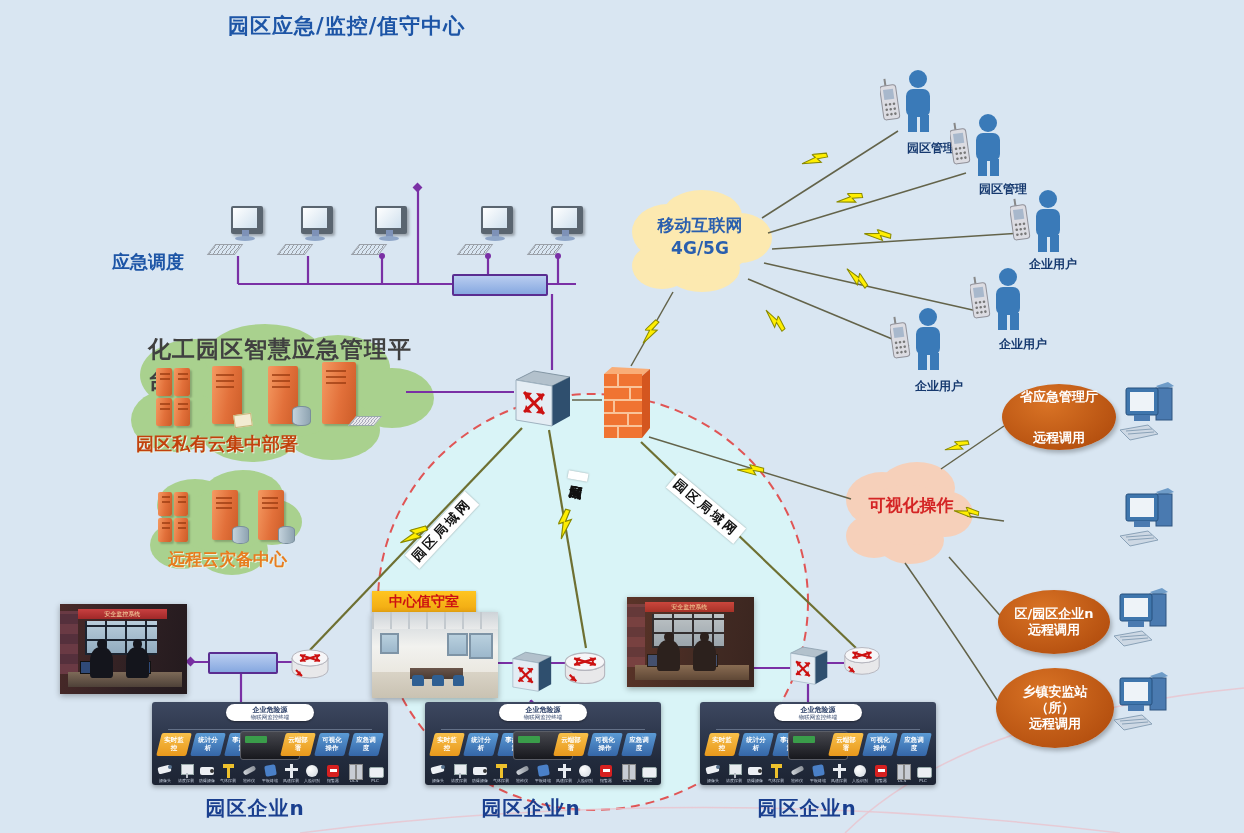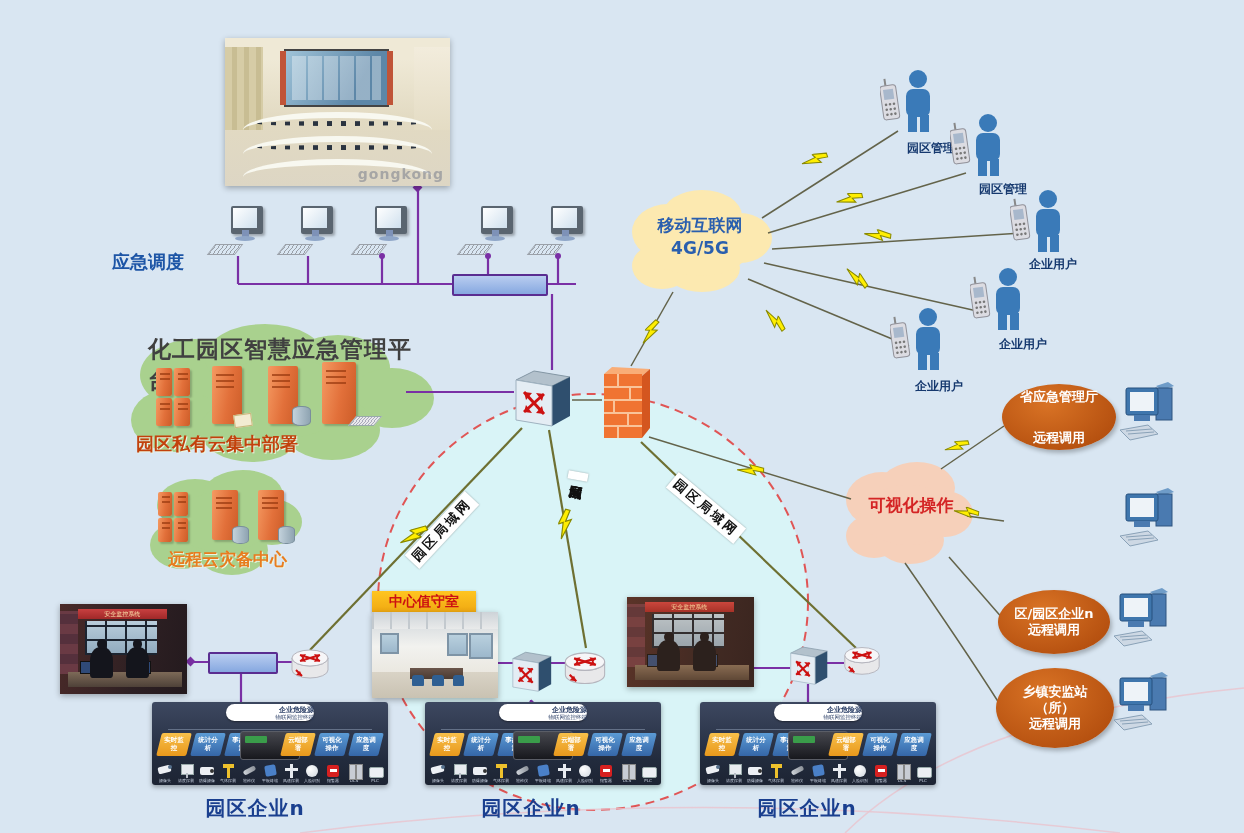--- a/index.html
+++ b/index.html
@@ -79,21 +79,21 @@
   .pb-desk{position:absolute;left:30%;bottom:22%;width:42%;height:13%;background:linear-gradient(#6a554a,#4a3a32);}
   .pb-chair{position:absolute;bottom:14%;width:9%;height:13%;background:#2f5f92;border-radius:3px 3px 1px 1px;}
   .pb-banner{height:21px;background:linear-gradient(#ffc520,#f0a912);color:#cc1111;font-weight:bold;font-size:14px;
              display:flex;align-items:center;justify-content:center;box-shadow:0 1px 3px rgba(0,0,0,.3);}
   
   .bus{background:linear-gradient(#b9cdf0,#86a8e0);border:2px solid #5a2d91;border-radius:2px;}
   
   .panel{position:absolute;width:236px;height:83px;background:linear-gradient(#3d4860,#222b3d 70%,#1d2433);
          border-radius:3px;box-shadow:0 2px 5px rgba(0,0,0,.35);}
   .pill{position:absolute;top:2px;left:50%;transform:translateX(-50%);width:88px;padding:2px 0 1px;
-        background:#fff;border-radius:10px;text-align:right;box-shadow:0 1px 2px rgba(0,0,0,.4);}
+        background:#fff;border-radius:10px;text-align:center;box-shadow:0 1px 2px rgba(0,0,0,.4);}
   .pill .l1{font-size:7px;font-weight:bold;color:#2a3e66;line-height:8px;}
   .pill .l2{font-size:5.5px;color:#2a3e66;line-height:6px;}
   .pline{position:absolute;top:27px;left:16px;right:16px;border-top:1px solid rgba(150,165,190,.5);}
   .badges{position:absolute;top:31px;display:flex;gap:4px;}
   .badges.bl{left:7px;} .badges.br{right:7px;}
   .badge{width:30px;height:23px;transform:skewX(-14deg);border-radius:2px;display:flex;align-items:center;justify-content:center;}
   .badge span{transform:skewX(14deg);font-size:6.5px;line-height:7.5px;color:#fff;font-weight:bold;text-align:center;width:22px;word-break:break-all;}
   .bg-y{background:linear-gradient(#f8c04a,#e8981c);}
   .bg-b{background:linear-gradient(#5b9bd5,#3566a8);}
   .device{position:absolute;top:29px;left:50%;transform:translateX(-50%);width:58px;height:27px;
@@ -221,31 +221,21 @@
       <use href="#bolt" width="15" height="30" transform="translate(648,316) rotate(12)"></use>
       <use href="#bolt" width="15" height="28" transform="translate(762,460) rotate(70)"></use>
       <use href="#bolt" width="14" height="26" transform="translate(964,434) rotate(52)"></use>
       <use href="#bolt" width="14" height="26" transform="translate(978,504) rotate(76)"></use>
       <use href="#bolt" width="17" height="34" transform="translate(420,518) rotate(40)"></use>
       <use href="#bolt" width="17" height="34" transform="translate(556,508) rotate(-8)"></use>
       <use href="#bolt" width="17" height="34" transform="translate(700,508) rotate(-40)"></use>
     </g>
   </svg>
 
-  <div class="abs photo pt" style="left:225px;top:38px;width:225px;height:148px;">
-    <div class="pt-walll"></div>
-    <div class="pt-wallr"></div>
-    <div class="pt-screen"></div>
-    <div class="pt-desk" style="top:50%;"></div>
-    <div class="pt-desk" style="top:66%;"></div>
-    <div class="pt-desk" style="top:82%;"></div>
-    <div class="pt-mons" style="top:56%;"></div>
-    <div class="pt-mons" style="top:72%;"></div>
-    <div class="pt-wm">gongkong</div>
-  </div>
+  <div class="abs big-title" style="left:228px;top:12px;width:260px;">园区应急/监控/值守中心</div>
 
   <div class="abs mgr-label" style="left:112px;top:250px;">应急调度</div>
   <div class="abs pc" style="left:215px;top:206px;">
       <div class="mon">
         <div class="scr"></div>
       </div>
       <div class="stand"></div>
       <div class="base"></div>
       <div class="kb"></div>
     </div>

